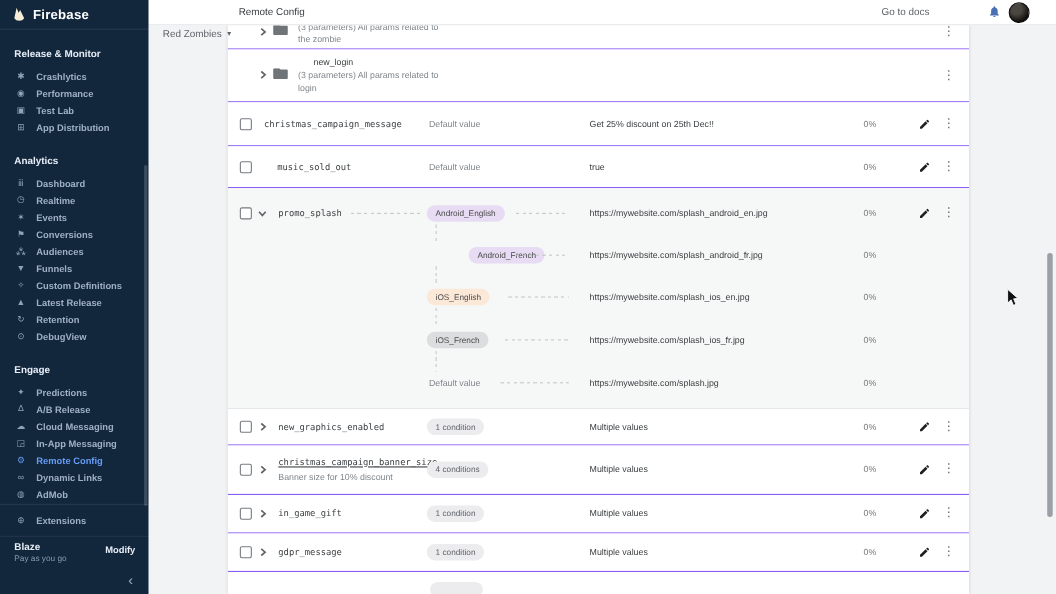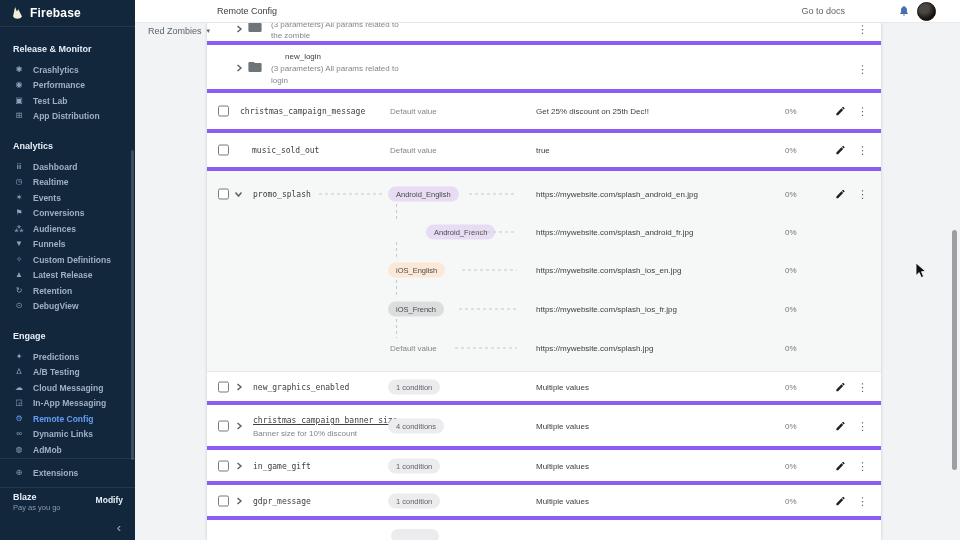--- a/index.html
+++ b/index.html
@@ -38,21 +38,21 @@
               font-size:9px;color:#3c4043;}
   #docs-link{position:absolute;right:115px;top:0;height:22px;display:flex;align-items:center;
              font-size:9px;color:#5f6368;cursor:pointer;}
   #bell{position:absolute;right:50px;top:4px;cursor:pointer;}
   #avatar{position:absolute;right:24px;top:2px;width:17px;height:17px;border-radius:50%;cursor:pointer;
           background:radial-gradient(circle at 35% 30%,#4a4640 0 30%,#15120f 70%);border:1px solid #0b0b0b;}
 
   
   #card{position:absolute;left:207px;top:22px;width:674px;height:518px;background:#fff;
         box-shadow:0 0 3px rgba(0,0,0,.18);overflow:hidden;}
-  .row{position:absolute;left:0;width:674px;border-bottom:4px solid #8b5cf6;box-sizing:border-box;background:#fff;}
+  .row{position:absolute;left:0;width:674px;border-bottom:1px solid #8b5cf6;box-sizing:border-box;background:#fff;}
   .mono{font-family:"DejaVu Sans Mono","Liberation Mono",monospace;font-size:8px;color:#3c4043;white-space:nowrap;}
   .gray-s{font-size:8px;color:#80868b;white-space:nowrap;}
   .val{font-size:8px;color:#3c4043;white-space:nowrap;margin-left:14px;}
   .pct{font-size:8px;color:#757575;}
   .checkbox{width:11px;height:11px;border:1.5px solid #767b81;border-radius:2px;box-sizing:border-box;
             background:#fff;cursor:pointer;}
   .dots{font-size:11px;color:#5f6368;width:10px;text-align:center;cursor:pointer;line-height:1;}
   .pill{display:inline-block;padding:3px 8px;border-radius:9px;font-size:7.5px;color:#4a4a4a;white-space:nowrap;}
   .pill-purple{background:#e7dcf3;}
   .pill-peach{background:#fce8d7;}
@@ -141,21 +141,21 @@
     <span class="lb">DebugView</span>
     </div>
 
   <div class="sb-header">Engage</div>
   <div class="sb-item">
     <span class="ic">✦</span>
     <span class="lb">Predictions</span>
     </div>
   <div class="sb-item">
     <span class="ic">∆</span>
-    <span class="lb">A/B Testing</span>
+    <span class="lb">A/B Release</span>
     </div>
   <div class="sb-item">
     <span class="ic">☁</span>
     <span class="lb">Cloud Messaging</span>
     </div>
   <div class="sb-item">
     <span class="ic">◲</span>
     <span class="lb">In-App Messaging</span>
     </div>
   <div class="sb-item active">

